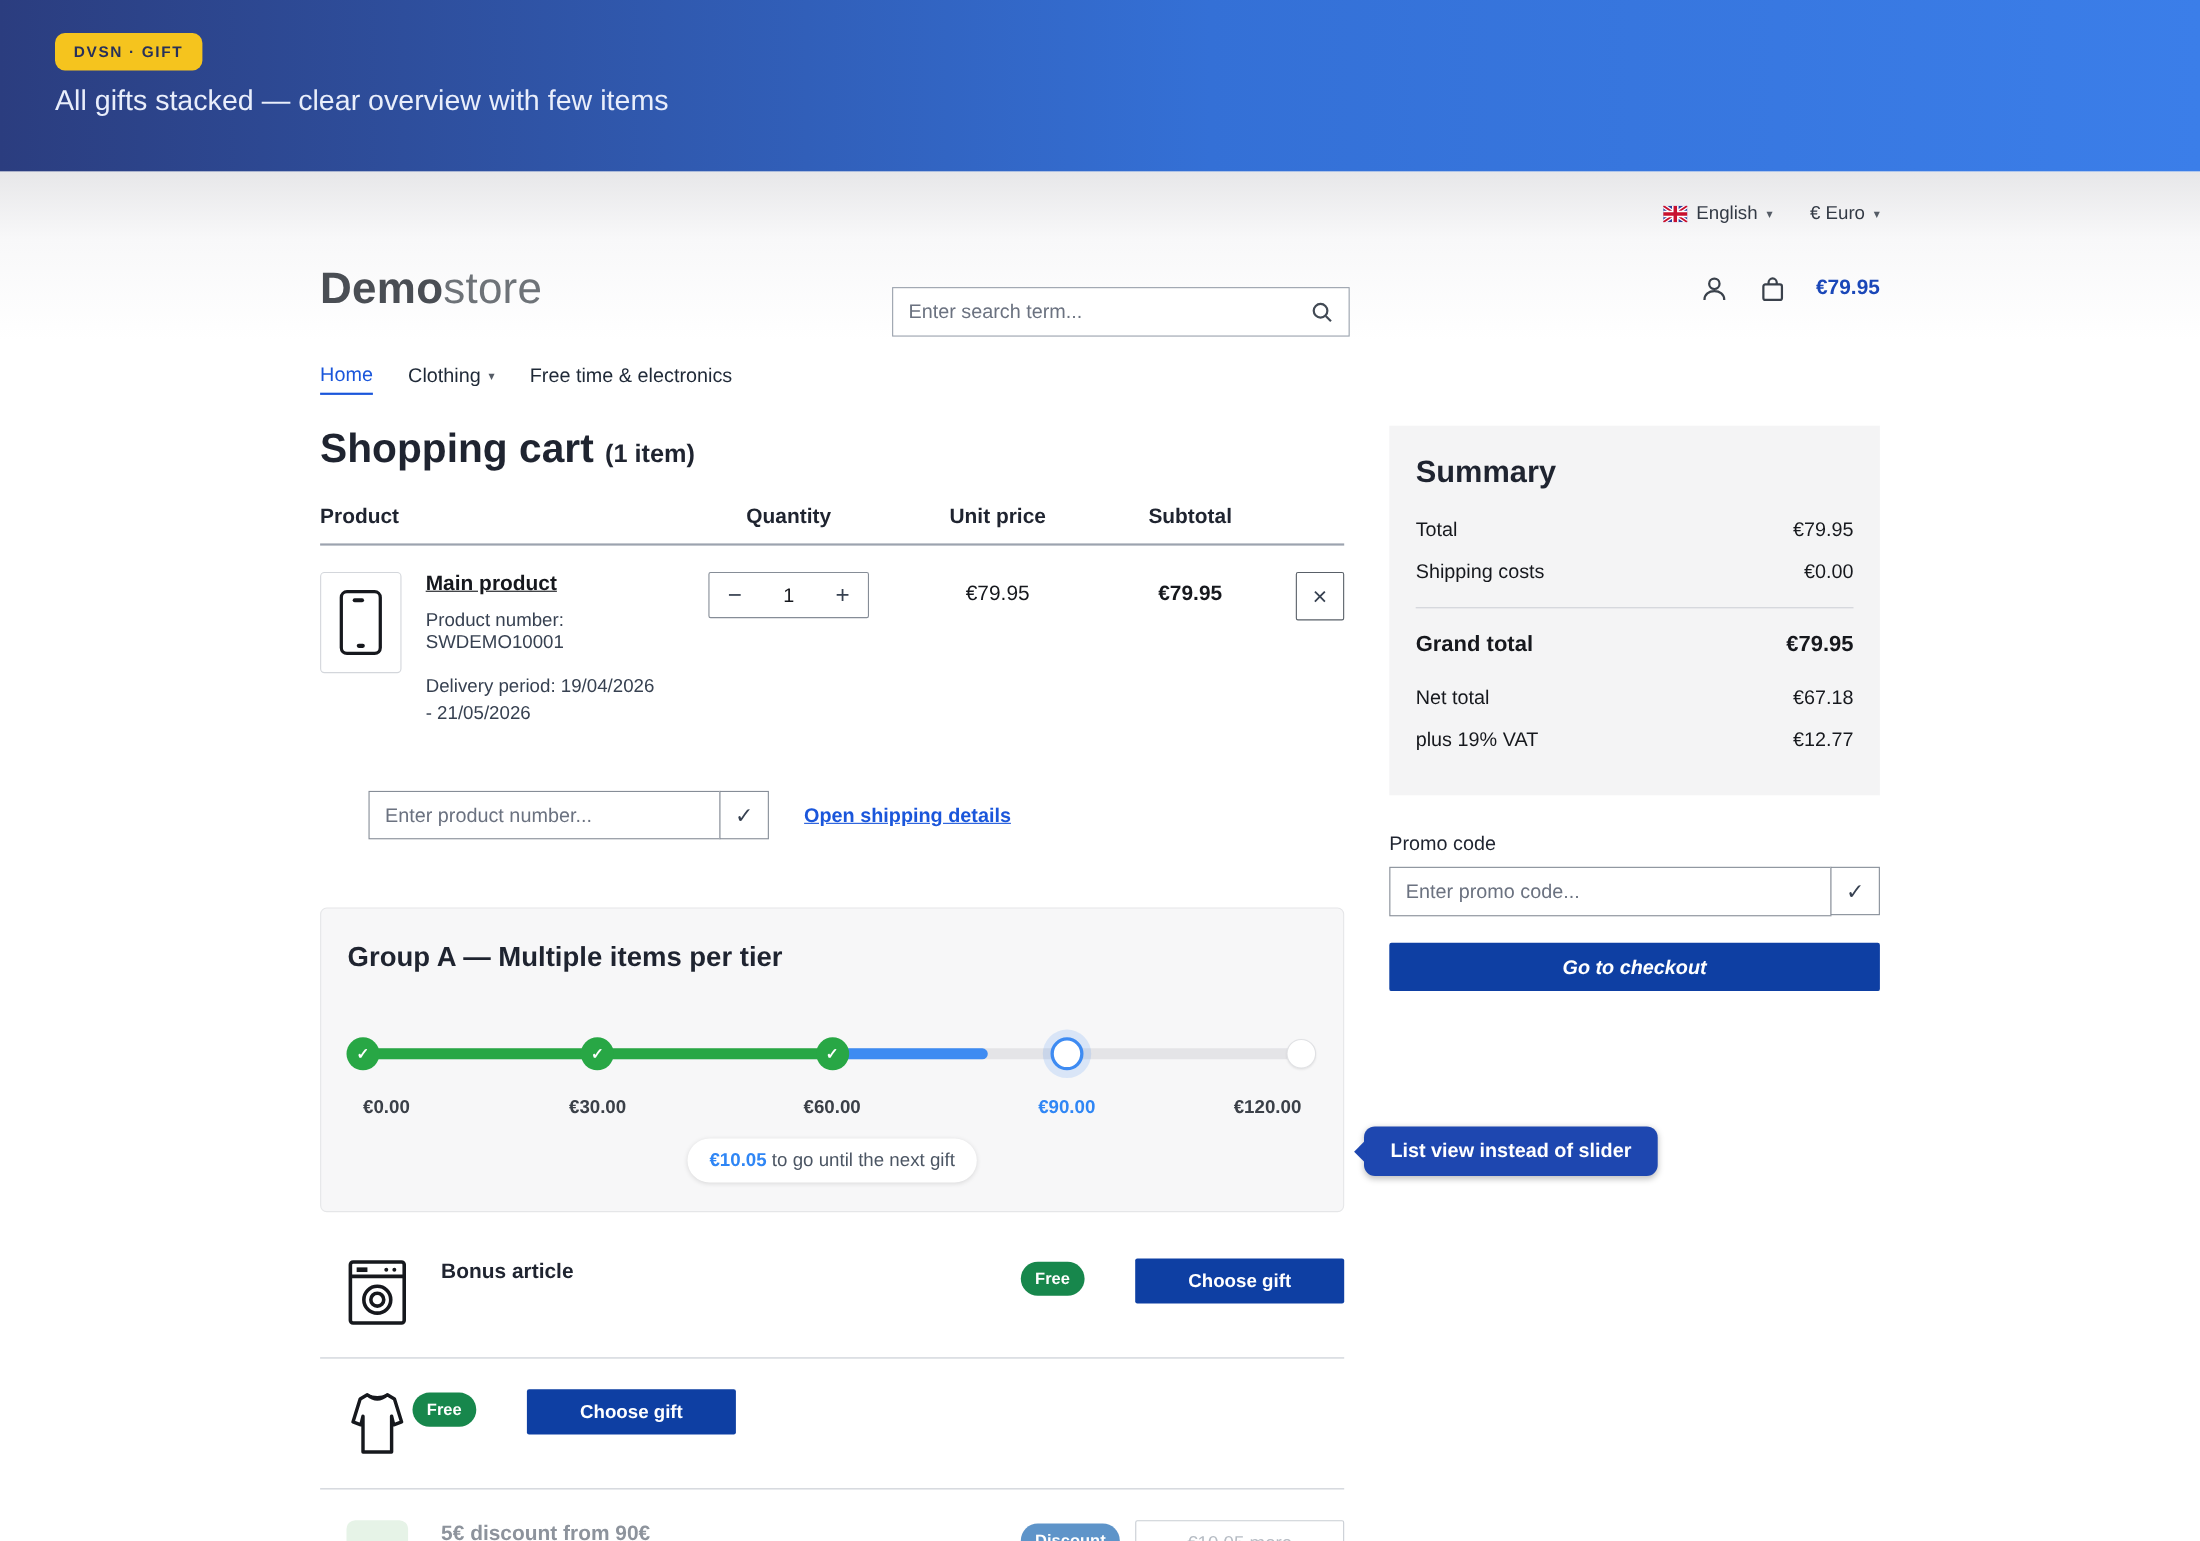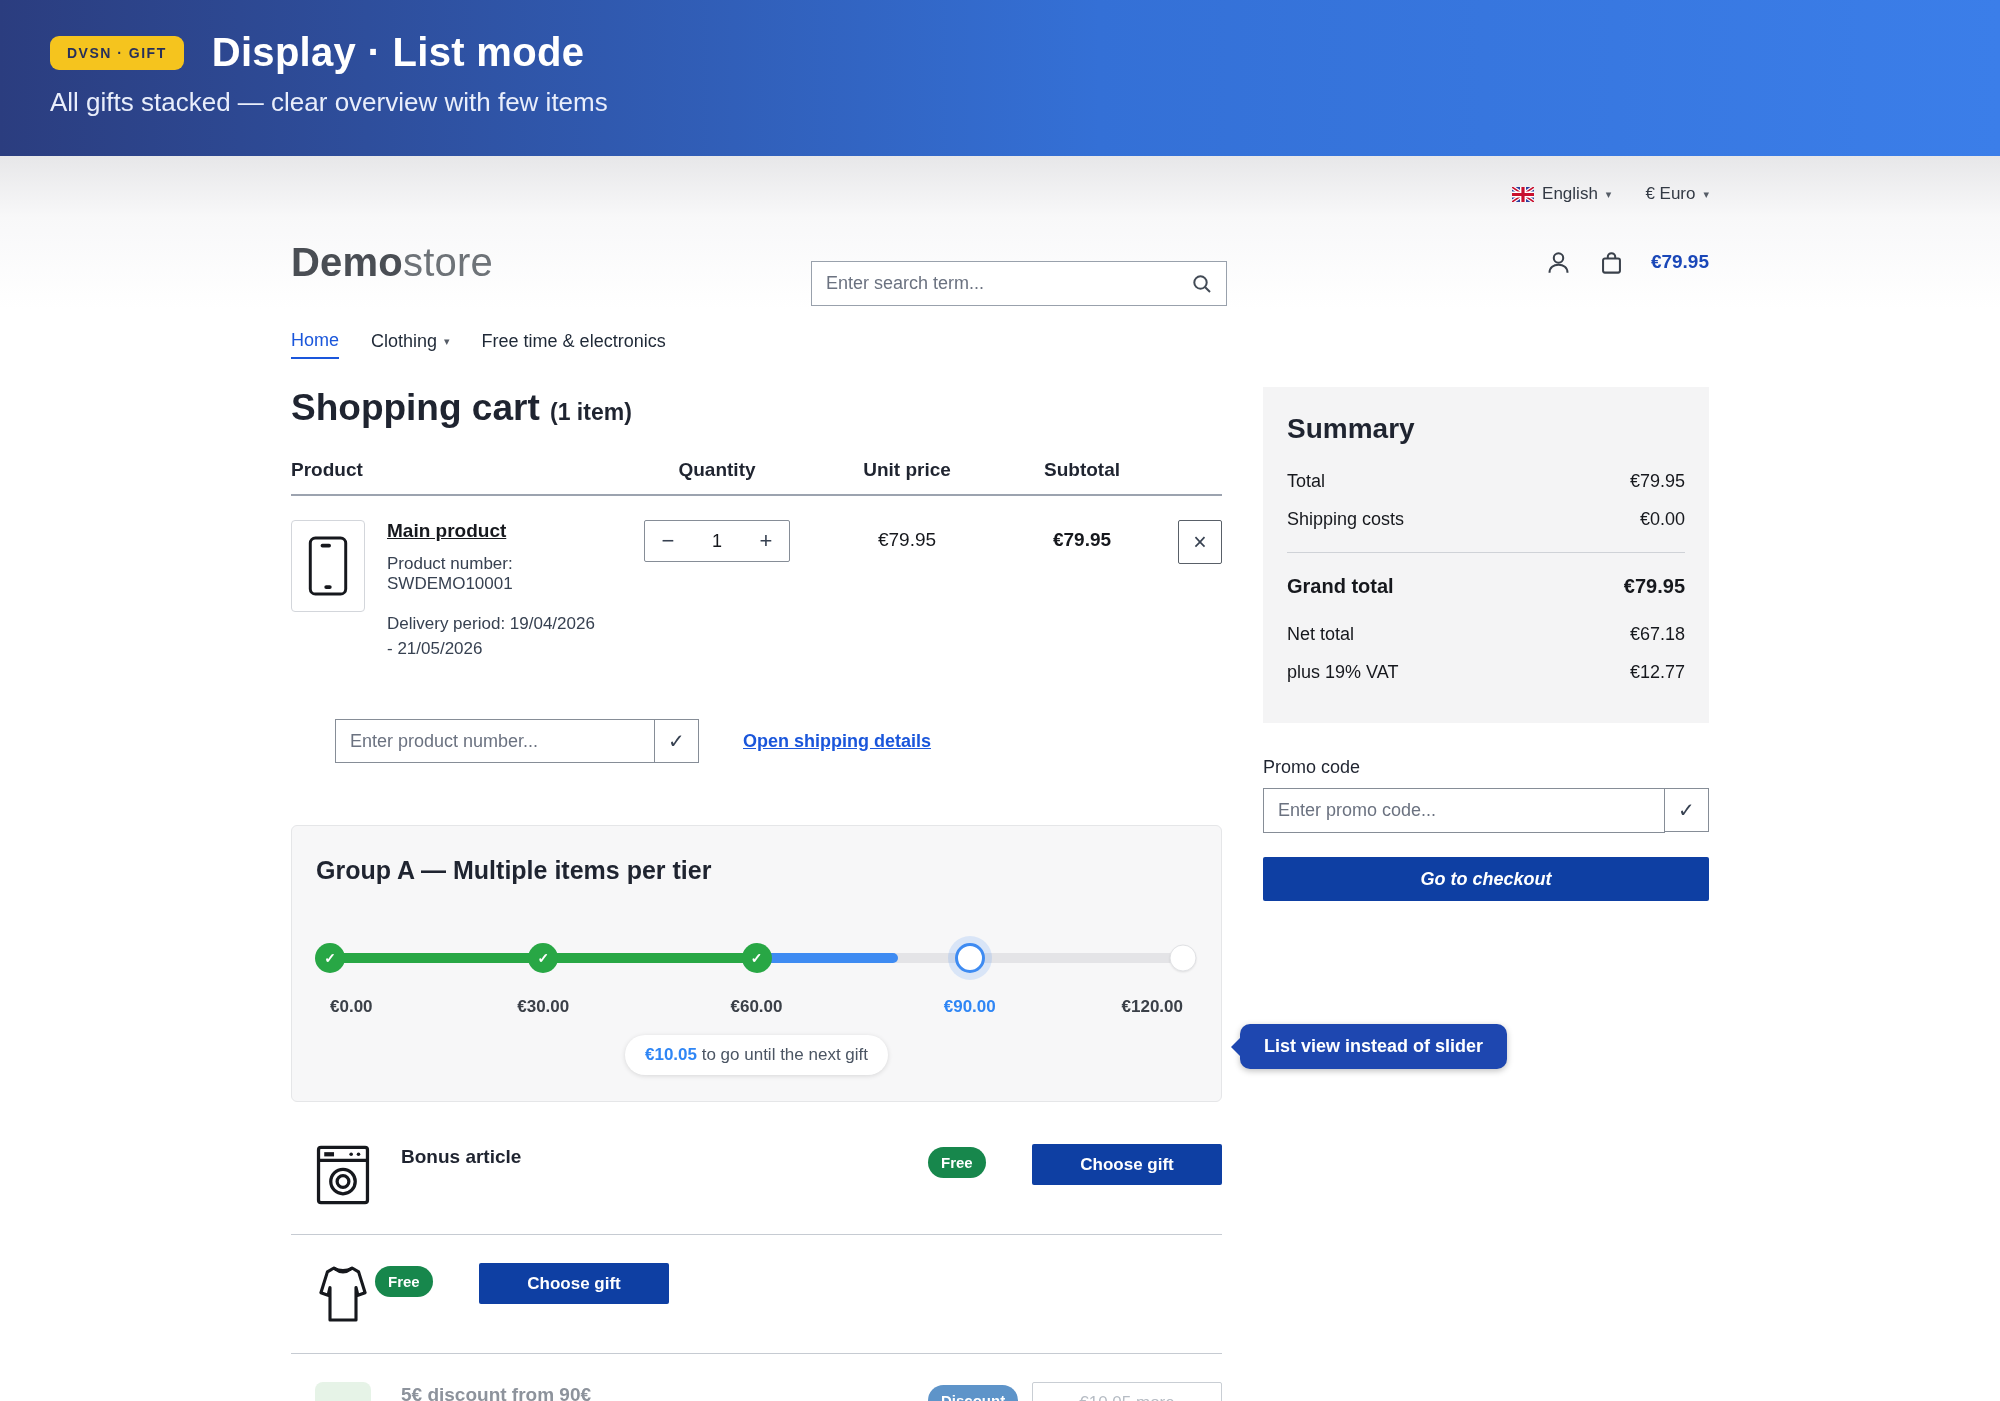--- a/index.html
+++ b/index.html
@@ -71,21 +71,21 @@
   .x-btn { width:44px; height:44px; border:1px solid #596068; border-radius:2px; background:#fff;
     font-size:23px; color:#374151; cursor:pointer; line-height:1; }
 
   
   .pn-row { display:flex; align-items:center; margin-top:58px;padding-left:44px; }
   .pn-input { width:320px; height:44px; border:1px solid #868d97; padding:0 14px; font-size:18px;
     font-family:"Liberation Sans",sans-serif; color:#1f2430; outline:none; }
   .pn-input::placeholder { color:#6b7280; }
   .check-btn { width:45px; height:44px; border:1px solid #868d97; margin-left:-1px; background:#fff;
     font-size:20px; color:#374151; cursor:pointer; }
-  .ship-link { margin-left:44px; font-size:18px; font-weight:700; color:#1a56db;
+  .ship-link { margin-left:32px; font-size:18px; font-weight:700; color:#1a56db;
     text-decoration:underline; cursor:pointer; }
 
   
   .group-panel { margin-top:62px; background:#f7f7f8; border:1px solid #e5e6e8; border-radius:6px;
     padding:30px 24px 26px 24px; }
   .group-title { font-size:25px; font-weight:800; }
   .slider-area { position:relative; margin:58px 14px 0 14px; height:30px; }
   .track { position:absolute; top:10px; left:0; right:0; height:10px; background:#e4e4e7; border-radius:6px; }
   .fill-green { position:absolute; top:10px; left:0; height:10px; background:#28a745; border-radius:6px 0 0 6px; }
   .fill-blue { position:absolute; top:10px; left:50%; height:10px; background:#3e8bf2; border-radius:0 6px 6px 0; }
@@ -153,21 +153,20 @@
     font-size:18px; font-weight:700; cursor:pointer; border-radius:2px; font-family:"Liberation Sans",sans-serif;font-style:italic; }
 
   svg { display:block; }
 </style>
 </head>
 <body>
 
 <div class="banner">
   <div class="banner-row">
     <span class="banner-badge">DVSN · GIFT</span>
-    <span class="banner-title">Display · List mode</span>
   </div>
   <div class="banner-sub">All gifts stacked — clear overview with few items</div>
 </div>
 
 <div class="header-zone">
   <div class="meta-row">
     <div class="meta-item">
       <svg width="22" height="15" viewBox="0 0 22 15">
         <rect width="22" height="15" fill="#2b3f9e"></rect>
         <path d="M0,0 L22,15 M22,0 L0,15" stroke="#fff" stroke-width="4"></path>

